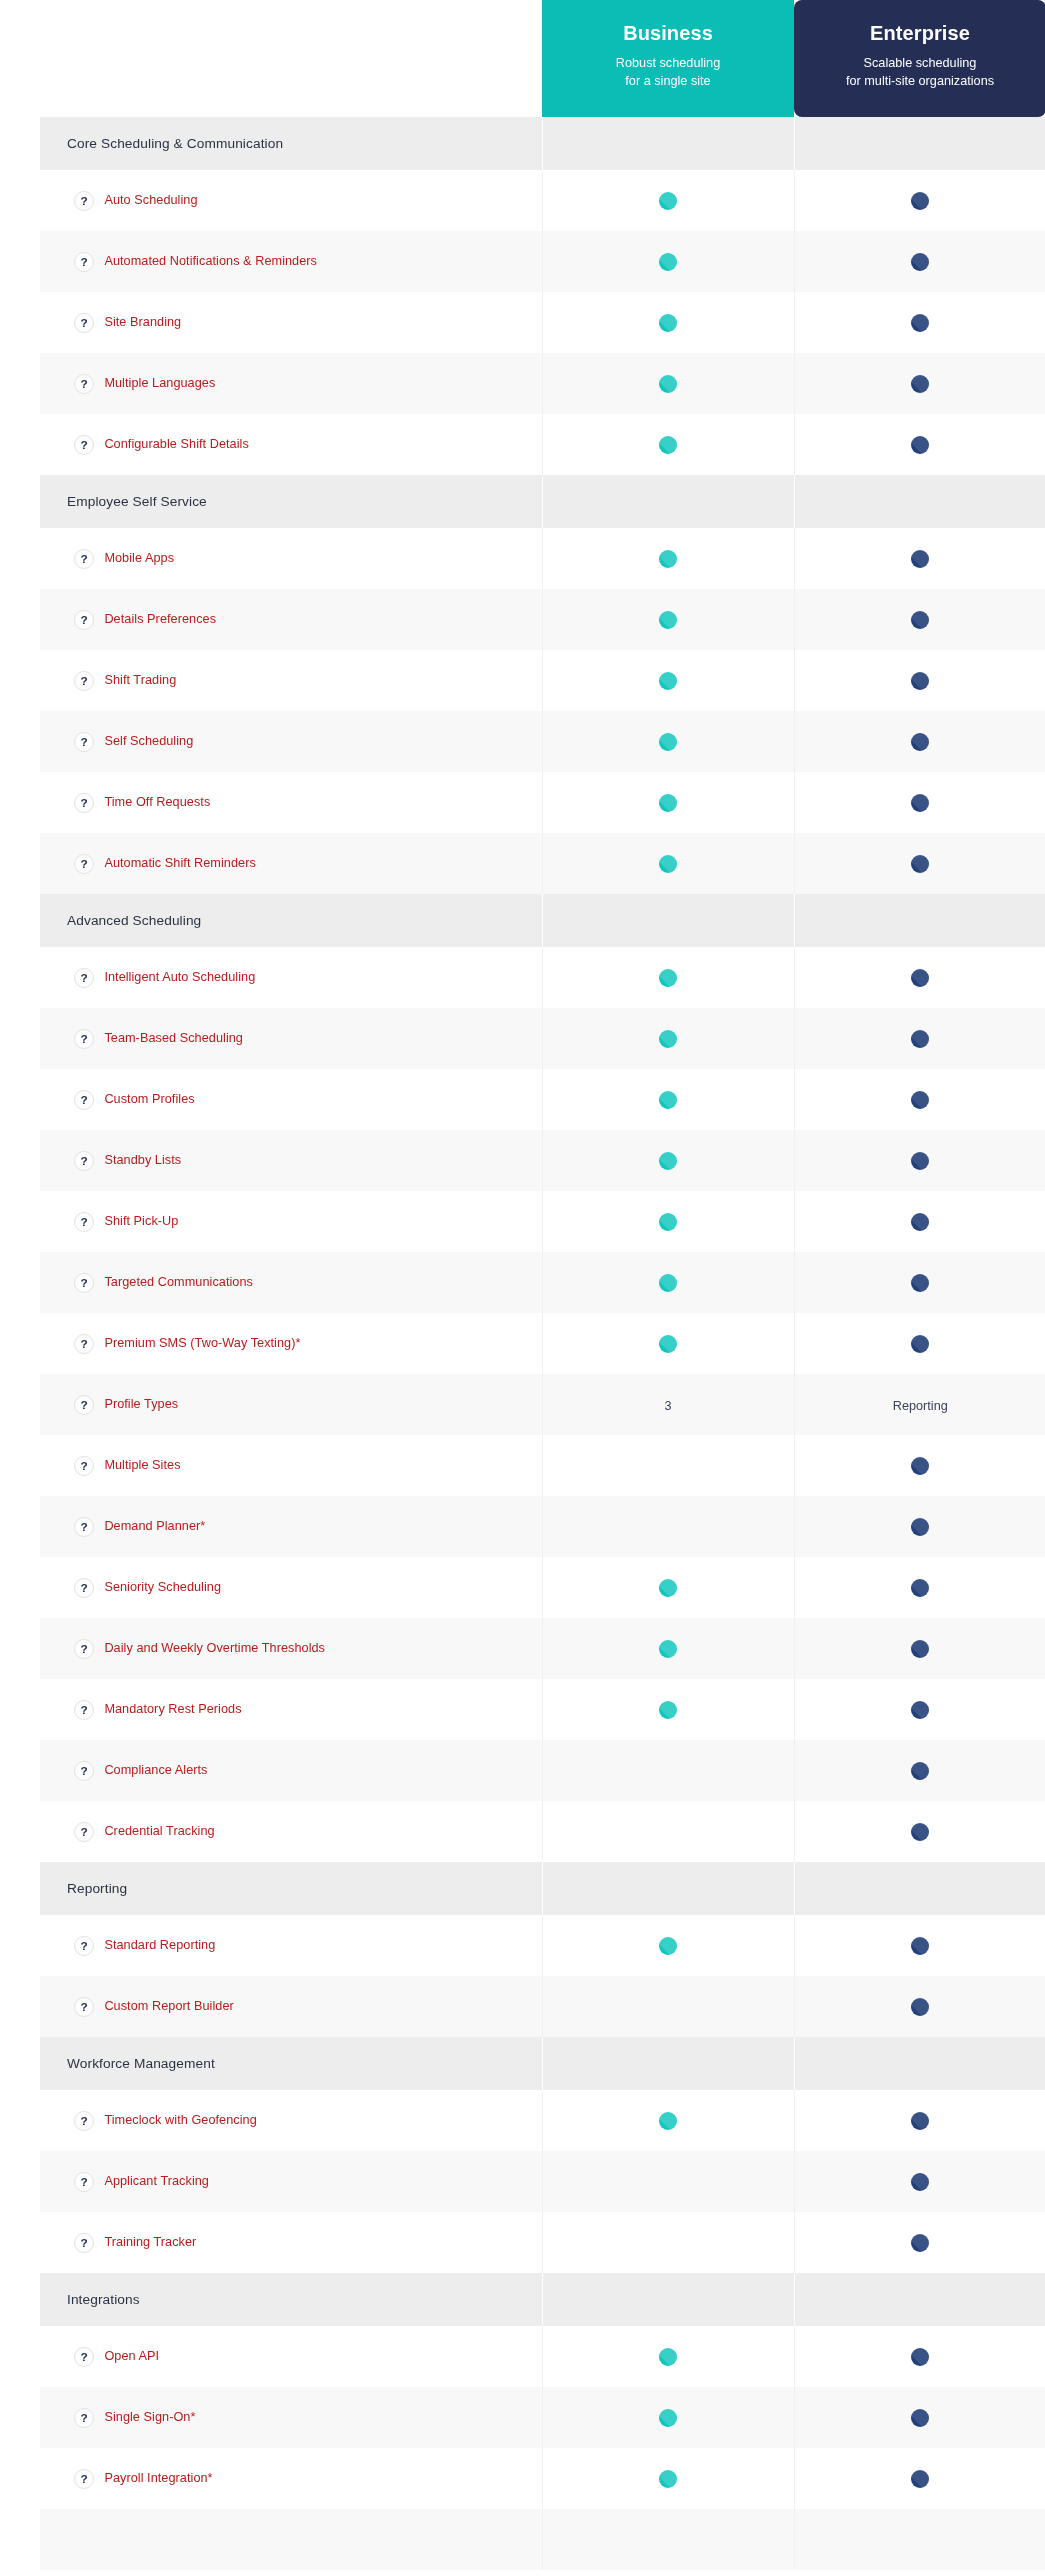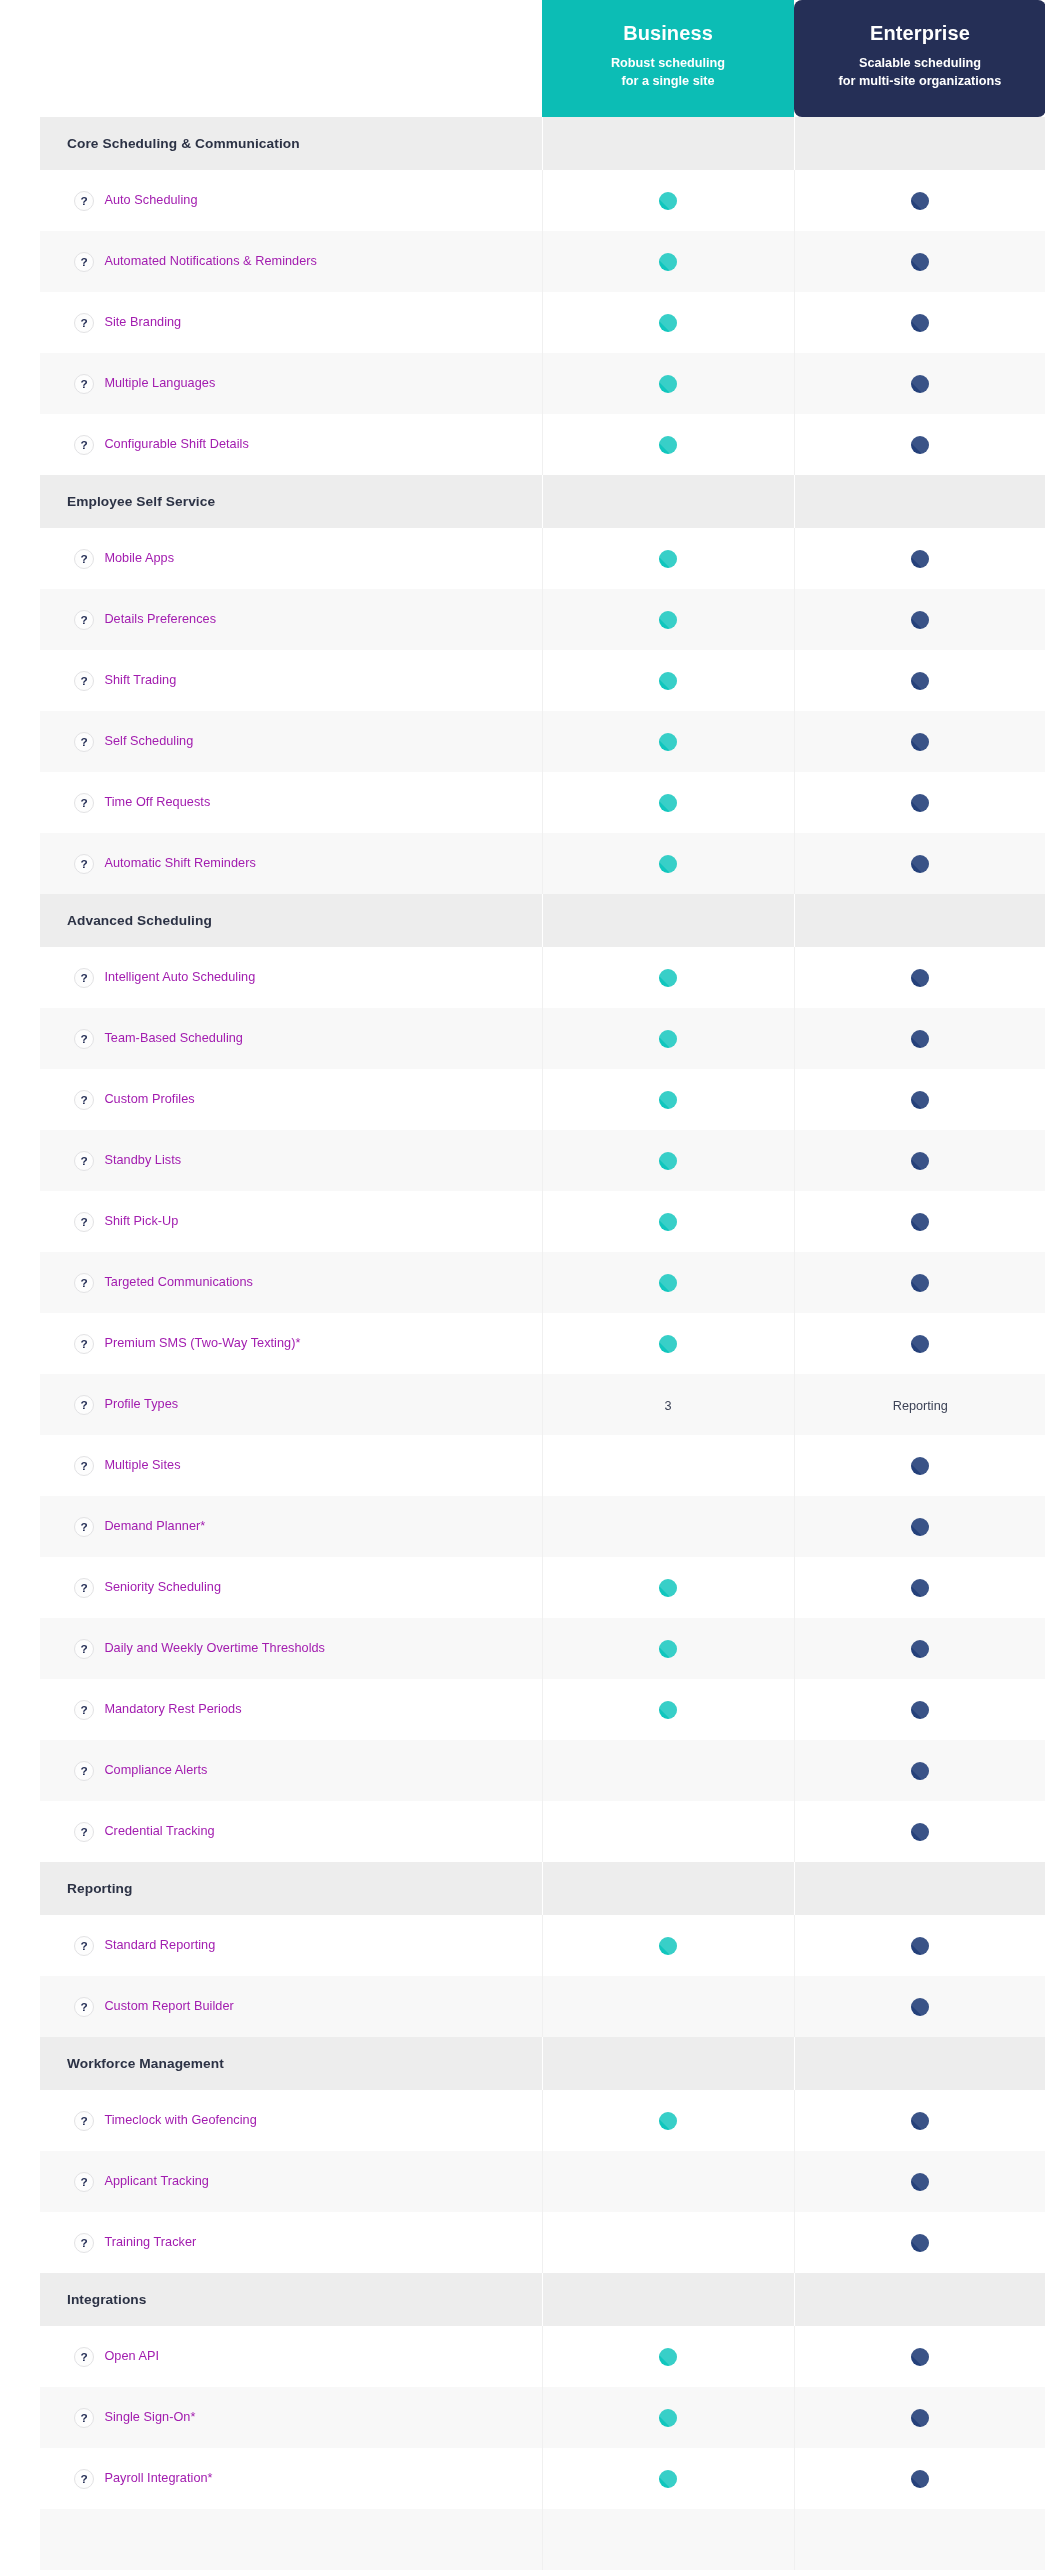--- a/index.html
+++ b/index.html
@@ -51,36 +51,36 @@
   .plan-name {
     font-size: 20px;
     font-weight: bold;
     letter-spacing: 0.1px;
     line-height: 1.2;
     margin-bottom: 8.5px;
     text-align: center;
   }
   .plan-sub {
     font-size: 12.7px;
-    font-weight: bold;
+    font-weight: normal;
     line-height: 1.45;
   }
 
   
   .section-row > td {
     background: #ededed;
     height: 53px;
     border: none;
     border-right: 0.9px solid #ffffff;
   }
   .section-row > td:last-child { border-right: none; }
 
   .section-label {
     font-size: 13.7px;
-    font-weight: bold;
+    font-weight: normal;
     color: #2c3245;
     padding-left: 27px;
     letter-spacing: 0.1px;
   }
 
   
   .feat-row > td {
     height: 61px;
     border: none;
     border-right: 0.9px solid #f0f0f0;
@@ -112,21 +112,21 @@
     font-size: 11.8px;
     font-weight: bold;
     line-height: 18px;
     text-align: center;
     cursor: pointer;
     user-select: none;
   }
 
   .feat-label {
     font-size: 12.7px;
-    color: #a21caf;
+    color: #b91c1c;
     line-height: 1.3;
     letter-spacing: 0.05px;
   }
 
   
   .val-cell { text-align: center; }
 
   .dot {
     display: inline-block;
     width: 18px;

